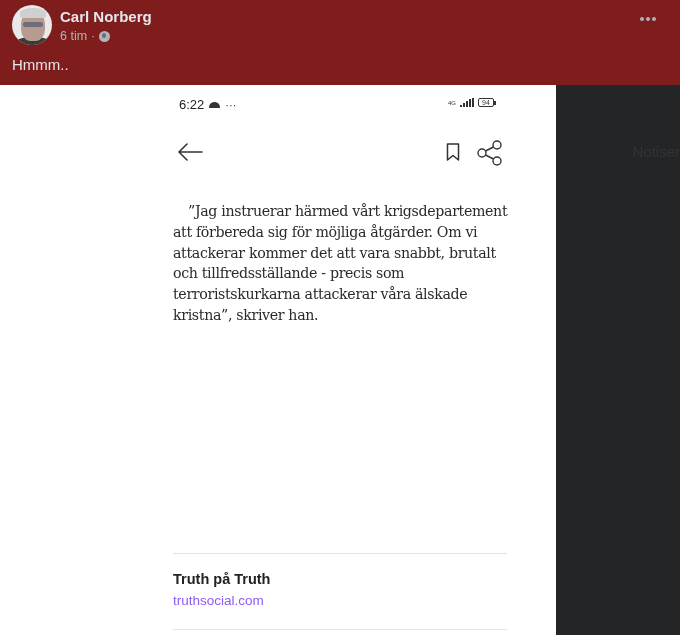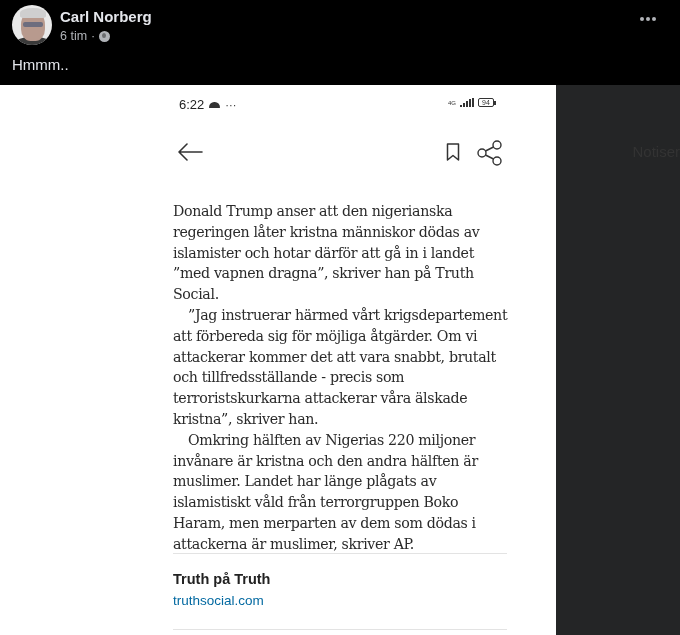--- a/index.html
+++ b/index.html
@@ -1,19 +1,19 @@
 <!DOCTYPE html>
 <html><head>
   <meta charset="utf-8">
   <style>
     * { box-sizing: border-box; margin: 0; padding: 0; }
     html, body { width: 680px; height: 635px; overflow: hidden; background: #242526; }
     body { font-family: "Liberation Sans", sans-serif; position: relative; }
 
-    .post-header { position: absolute; left: 0; top: 0; width: 680px; height: 85px; background: #000000; }
+    .post-header { position: absolute; left: 0; top: 0; width: 680px; height: 85px; background: #7f1d1d; }
     .avatar { position: absolute; left: 12px; top: 5px; width: 40px; height: 40px; border-radius: 50%; overflow: hidden; background: #e9e9e9; }
     .avatar .face { position: absolute; left: 9px; top: 6px; width: 24px; height: 30px; border-radius: 45% 45% 40% 40%; background: #b89a8e; }
     .avatar .hair { position: absolute; left: 8px; top: 3px; width: 26px; height: 10px; border-radius: 50% 50% 20% 20%; background: #cfcfcf; }
     .avatar .glasses { position: absolute; left: 11px; top: 17px; width: 20px; height: 5px; border-radius: 2px; background: #6d6d7e; }
     .avatar .shirt { position: absolute; left: 4px; top: 32px; width: 34px; height: 14px; border-radius: 40% 40% 0 0; background: #3a3a3a; }
 
     .author { position: absolute; left: 60px; top: 8px; color: #e4e6eb; font-size: 15px; font-weight: bold; }
     .meta { position: absolute; left: 60px; top: 29px; color: #b0b3b8; font-size: 12.5px; display: flex; align-items: center; gap: 4px; }
     .globe { width: 11px; height: 11px; border-radius: 50%; background: #b0b3b8; display: inline-block; position: relative; }
     .globe::after { content: ""; position: absolute; left: 3px; top: 2px; width: 4px; height: 5px; border-radius: 50%; background: #242526; opacity: 0.5; }
@@ -36,21 +36,21 @@
     .nav-title { position: absolute; left: 0; width: 680px; top: 58px; text-align: right; font-size: 15px; color: #333; }
     .bookmark-icon { position: absolute; left: 446px; top: 58px; width: 14px; height: 18px; cursor: pointer; }
     .share-icon { position: absolute; left: 476px; top: 55px; width: 28px; height: 26px; cursor: pointer; }
 
     .article { position: absolute; left: 173px; top: 116px; width: 335px; font-family: "DejaVu Serif", serif; font-size: 14.2px; line-height: 20.8px; color: #2a2a2a; letter-spacing: -0.35px; }
     .article p { margin: 0; }
     .article p.indent { text-indent: 15px; }
 
     .divider { position: absolute; left: 173px; width: 334px; height: 1px; background: #e3e3e3; }
     .link-title { position: absolute; left: 173px; top: 486px; font-size: 14.5px; color: #222; font-weight: bold; }
-    .link-domain { position: absolute; left: 173px; top: 508px; font-size: 13.5px; color: #0369a1; }
+    .link-domain { position: absolute; left: 173px; top: 508px; font-size: 13.5px; color: #8b5cf6; }
   </style>
 </head>
 <body>
 
 <div class="post-header">
   <div class="avatar">
     <div class="shirt"></div>
     <div class="face"></div>
     <div class="hair"></div>
     <div class="glasses"></div>
@@ -95,22 +95,20 @@
     <path d="M1.5 1 H12.5 V17 L7 12.5 L1.5 17 Z" fill="none" stroke="#333" stroke-width="1.5" stroke-linejoin="round"></path>
   </svg>
   <svg class="share-icon" viewBox="0 0 28 26">
     <circle cx="21" cy="5" r="4" fill="none" stroke="#333" stroke-width="1.4"></circle>
     <circle cx="6" cy="13" r="4" fill="none" stroke="#333" stroke-width="1.4"></circle>
     <circle cx="21" cy="21" r="4" fill="none" stroke="#333" stroke-width="1.4"></circle>
     <path d="M9.5 11 L17.5 7 M9.5 15 L17.5 19" stroke="#333" stroke-width="1.4"></path>
   </svg>
 
   <div class="article">
-    <p>Donald Trump anser att den nigerianska regeringen låter kristna människor dödas av islamister och hotar därför att gå in i landet ”med vapnen dragna”, skriver han på Truth Social.</p>
     <p class="indent">”Jag instruerar härmed vårt krigsdepartement att förbereda sig för möjliga åtgärder. Om vi attackerar kommer det att vara snabbt, brutalt och tillfredsställande - precis som terroristskurkarna attackerar våra älskade kristna”, skriver han.</p>
-    <p class="indent">Omkring hälften av Nigerias 220 miljoner invånare är kristna och den andra hälften är muslimer. Landet har länge plågats av islamistiskt våld från terrorgruppen Boko Haram, men merparten av dem som dödas i attackerna är muslimer, skriver AP.</p>
   </div>
 
   <div class="divider" style="top:468px"></div>
   <div class="link-title">Truth på Truth</div>
   <div class="link-domain">truthsocial.com</div>
   <div class="divider" style="top:544px"></div>
 </div>
 
 </body></html>

